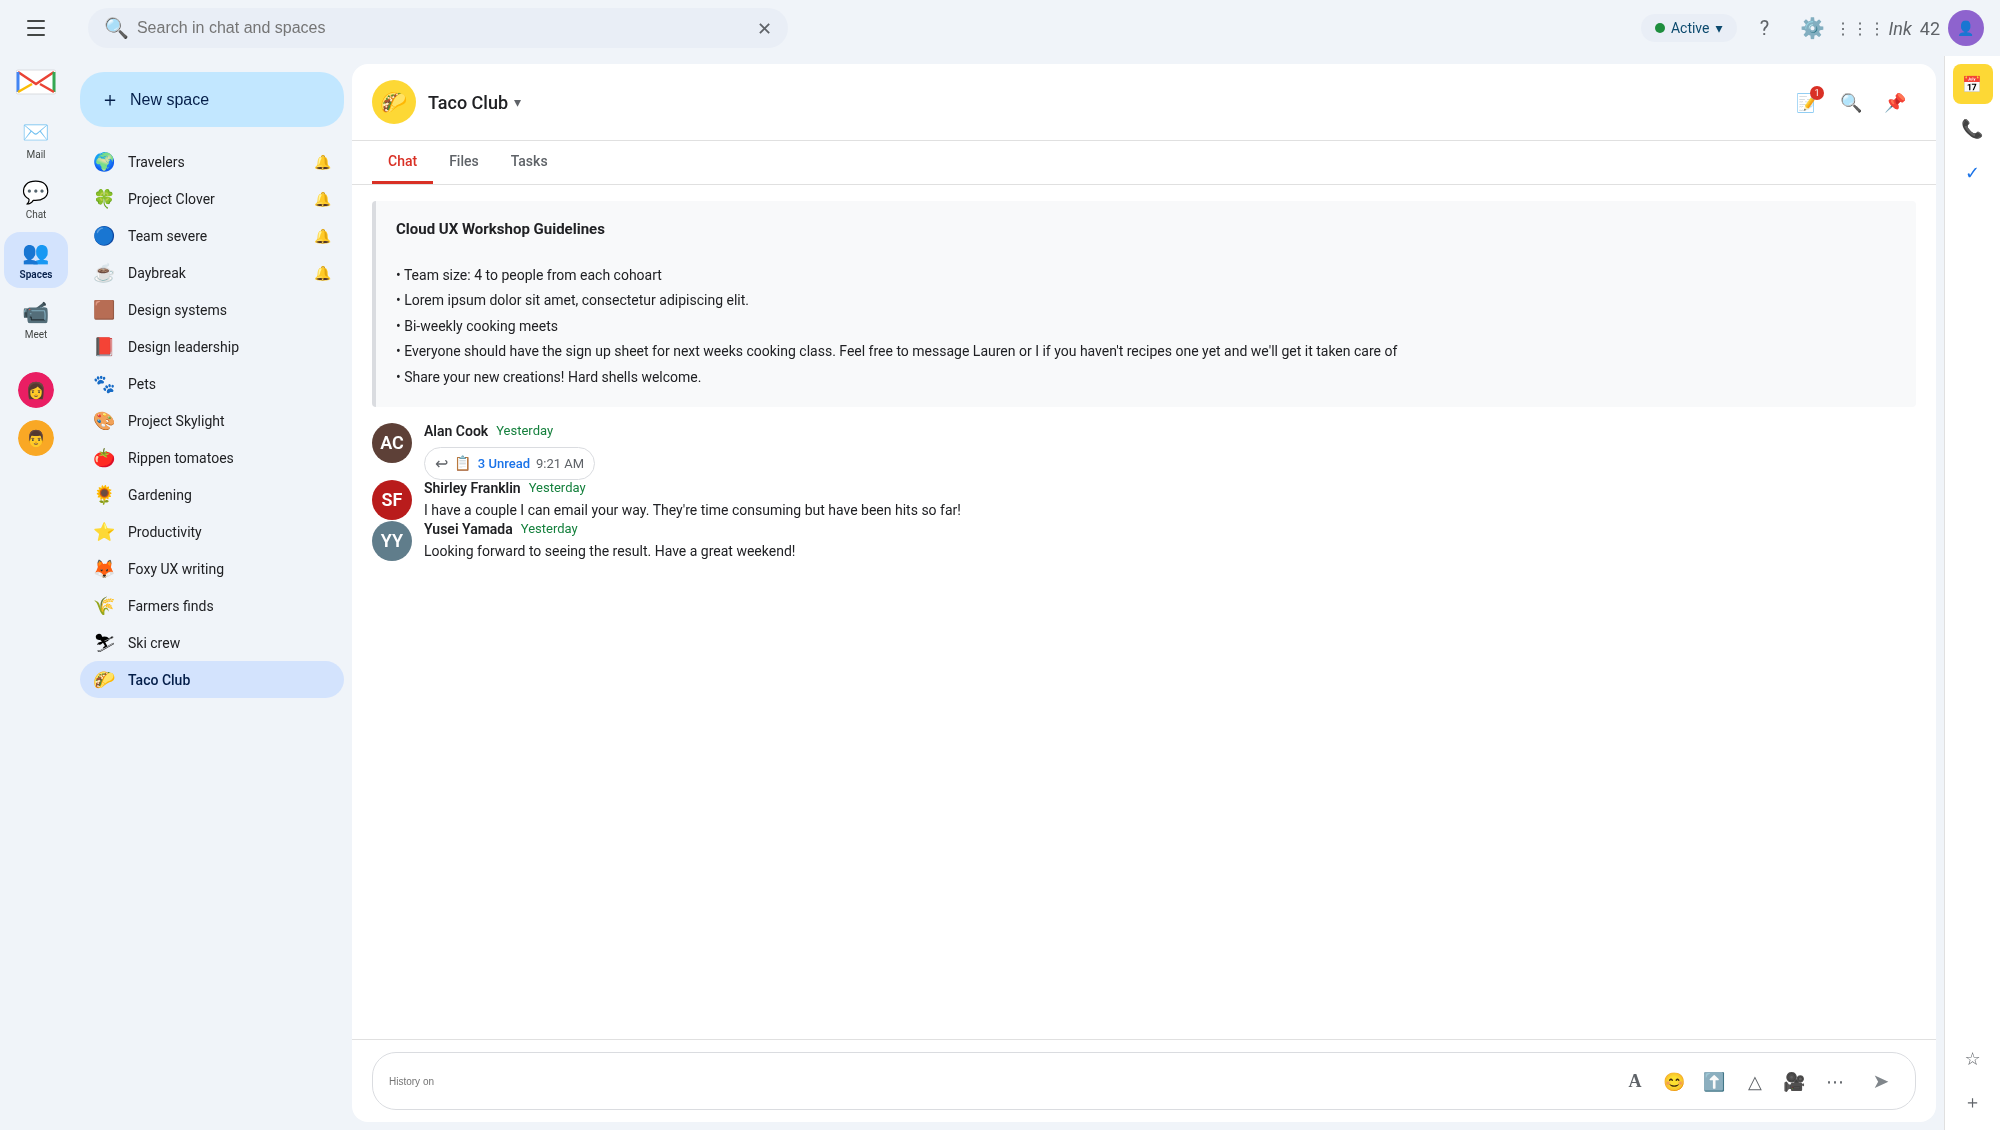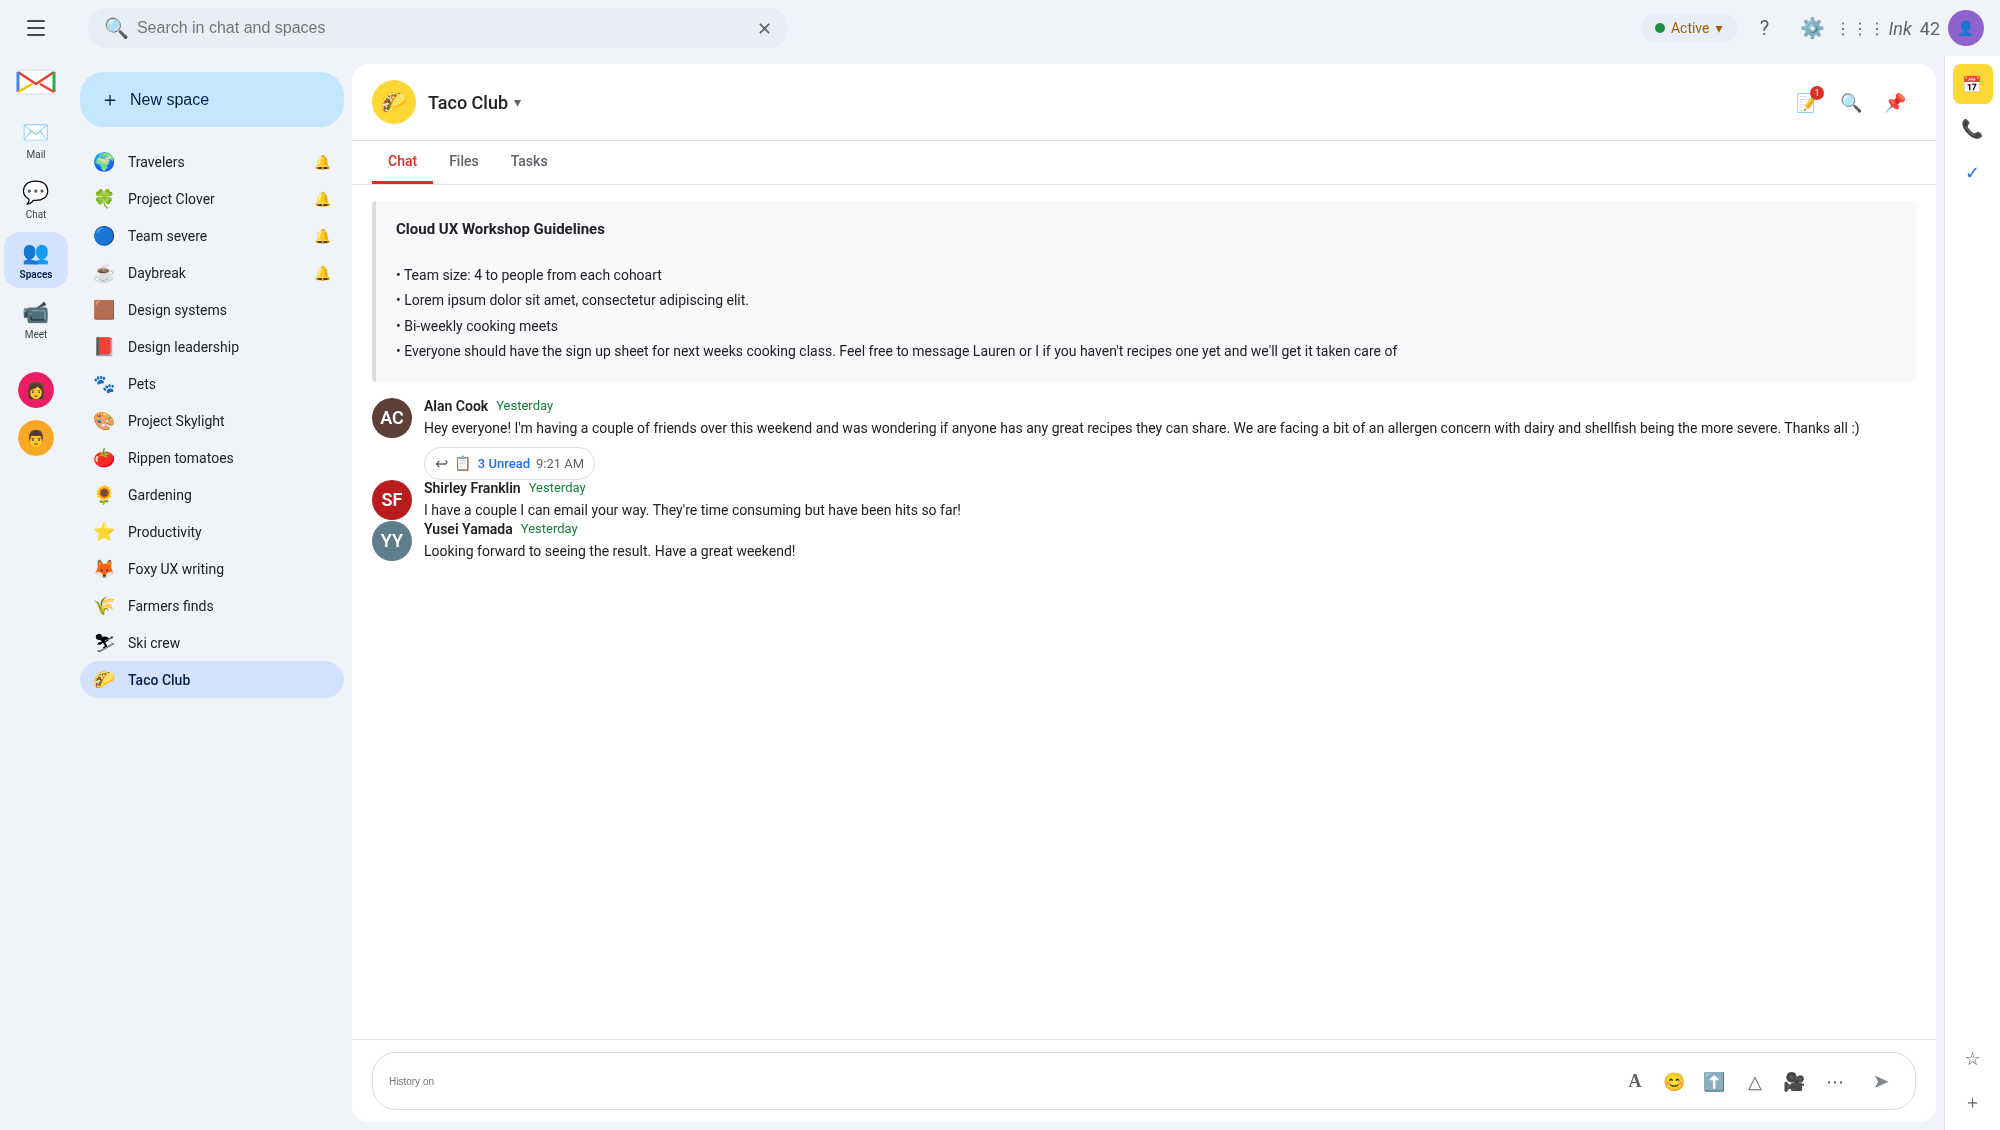--- a/index.html
+++ b/index.html
@@ -155,21 +155,21 @@
     }
     .active-status {
       display: flex;
       align-items: center;
       gap: 6px;
       background: #e9eef6;
       border-radius: 20px;
       padding: 6px 14px;
       cursor: pointer;
       font-size: 14px;
-      color: #a16207;
+      color: #0c4a6e;
     }
     .status-dot { width: 10px; height: 10px; background: #1e8e3e; border-radius: 50%; }
     .topbar-icon-btn {
       width: 40px;
       height: 40px;
       border-radius: 50%;
       display: flex;
       align-items: center;
       justify-content: center;
       cursor: pointer;
@@ -641,34 +641,34 @@
 
       <div class="messages-area">
 
         <div class="workshop-card">
           <div class="workshop-title">Cloud UX Workshop Guidelines</div>
           <div id="workshop-items">
               <div class="workshop-item">• Team size: 4 to people from each cohoart</div>
               <div class="workshop-item">• Lorem ipsum dolor sit amet, consectetur adipiscing elit.</div>
               <div class="workshop-item">• Bi-weekly cooking meets</div>
               <div class="workshop-item">• Everyone should have the sign up sheet for next weeks cooking class. Feel free to message Lauren or I if you haven't recipes one yet and we'll get it taken care of</div>
+              <div class="workshop-item">• Share your new creations! Hard shells welcome.</div>
             </div>
         </div>
 
         <div id="messages-list">
             <div class="message">
     <div class="msg-avatar" style="background: #5d4037;">
       AC
     </div>
     <div class="msg-content">
       <div class="msg-header">
         <span class="msg-name">Alan Cook</span>
         <span class="msg-time">Yesterday</span>
       </div>
-      <div class="msg-text">Hey everyone! I'm having a couple of friends over this weekend and was wondering if anyone has any great recipes they can share. We are facing a bit of an allergen concern with dairy and shellfish being the more severe. Thanks all :)</div>
 
     <div class="thread-reply">
       <span style="color: #5f6368; font-size: 16px;">↩</span>
       <span class="thread-icon">📋</span>
       <span style="color: #1a73e8; font-weight: 500;">3 Unread</span>
       <span style="color: #5f6368;">9:21 AM</span>
     </div>
 
     </div>
   </div>

